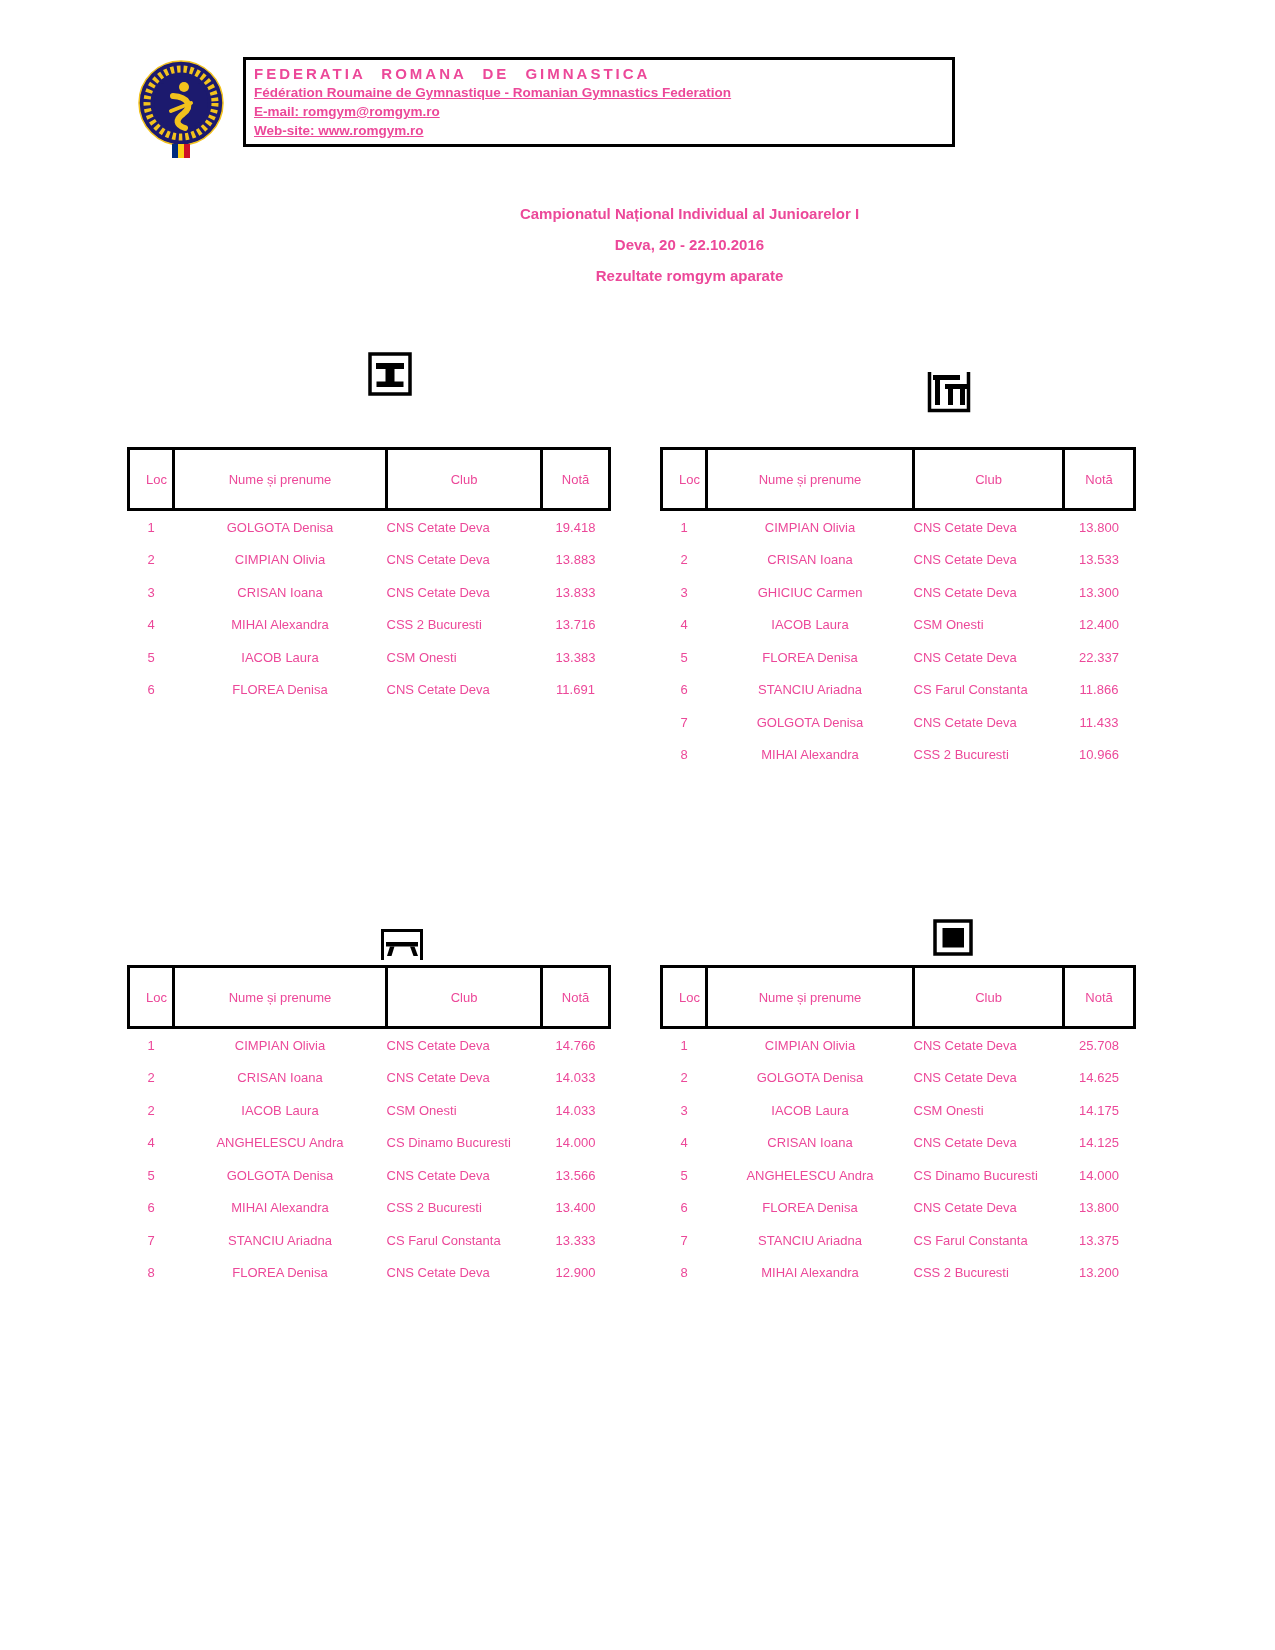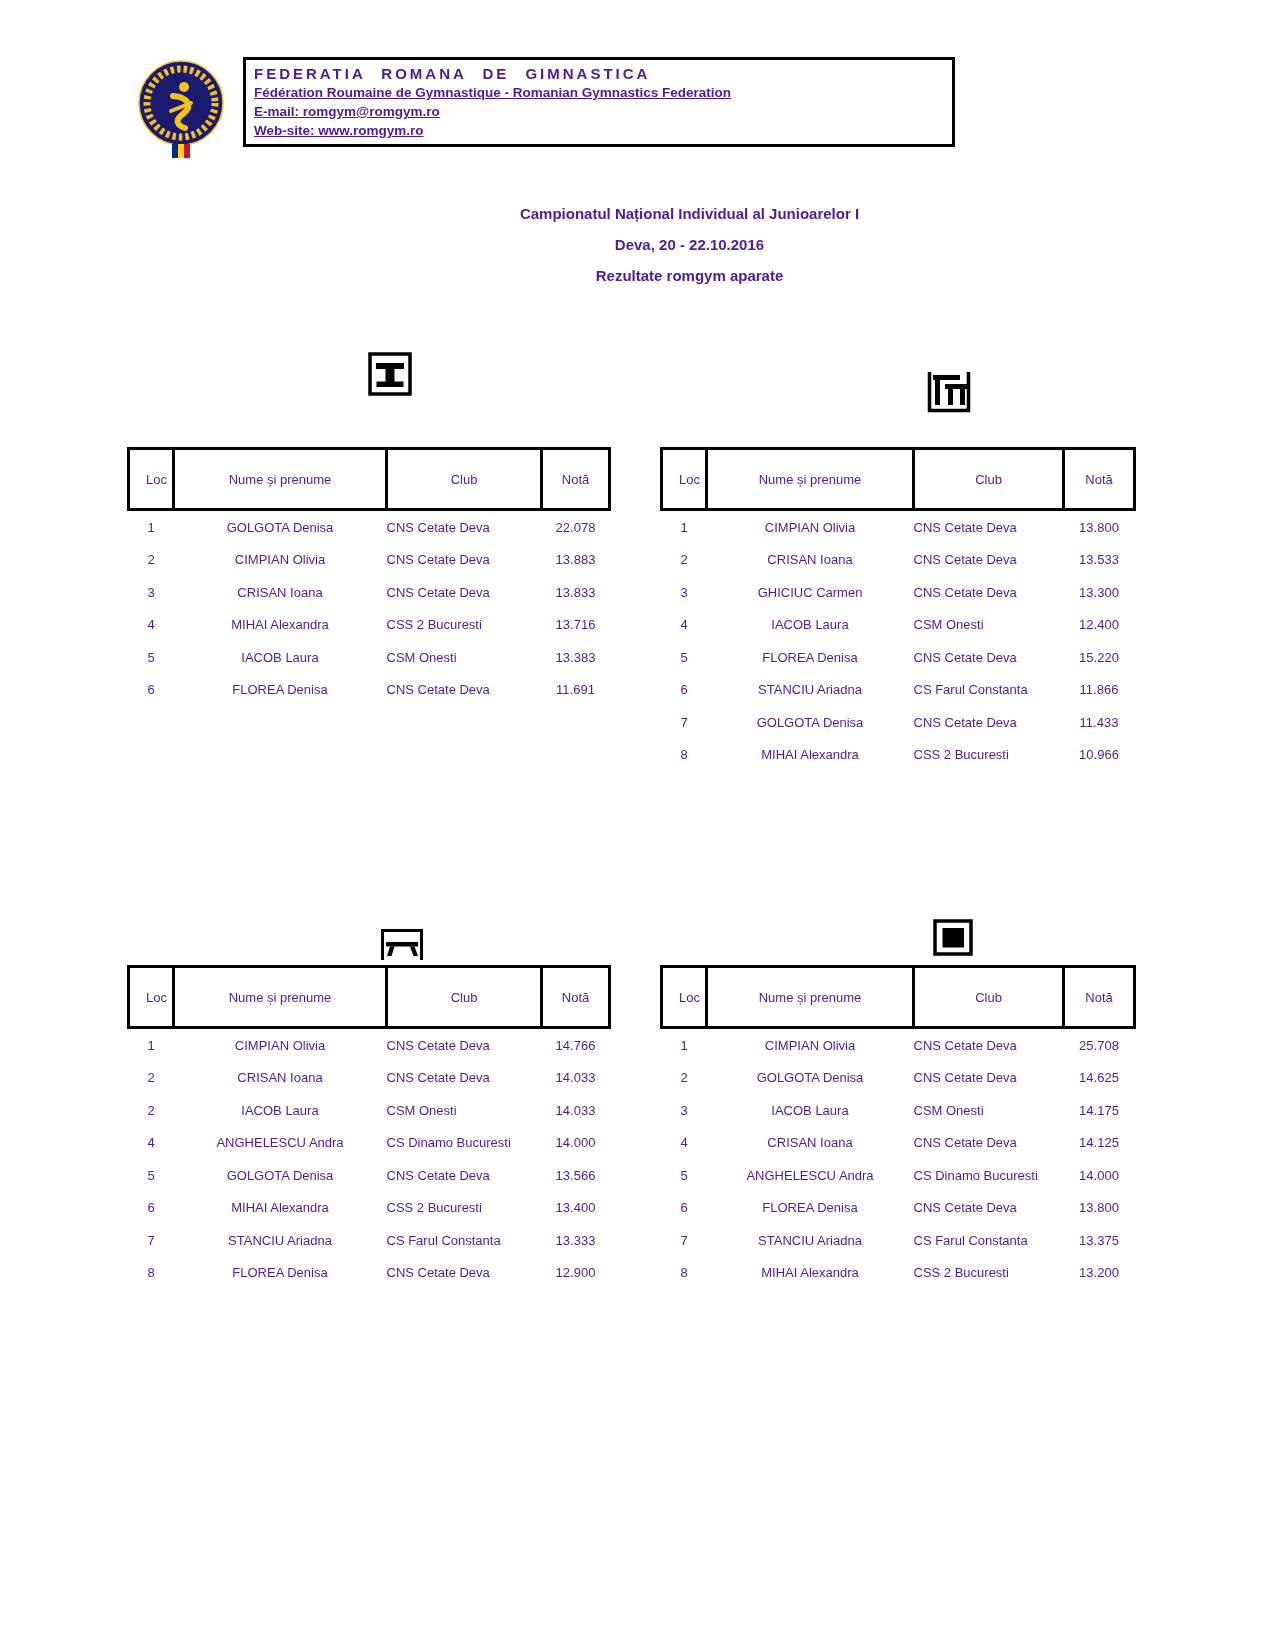--- a/index.html
+++ b/index.html
@@ -1,17 +1,17 @@
 <!DOCTYPE html>
 <html><head>
 <meta charset="utf-8">
 <style>
   html,body{margin:0;padding:0;background:#fff;}
   .page{position:relative;width:1275px;height:1650px;background:#ffffff;
-        font-family:"Liberation Sans", sans-serif;color:#4c1d95;overflow:hidden;}
+        font-family:"Liberation Sans", sans-serif;color:#ec4899;overflow:hidden;}
 
   
   .fed-header{position:absolute;left:243px;top:57px;width:712px;height:90px;
               border:3px solid #000;box-sizing:border-box;padding:4px 6px 0 8px;
               font-weight:bold;}
   .fed-name{font-size:15px;letter-spacing:3px;word-spacing:9px;line-height:19px;}
   .fed-sub,.fed-mail,.fed-web{font-size:13.5px;line-height:19px;text-decoration:underline;}
 
   .logo{position:absolute;left:133px;top:59px;}
 
@@ -119,21 +119,21 @@
           <th>Nume și prenume</th>
           <th>Club</th>
           <th>Notă</th>
         </tr>
       </thead>
       <tbody>
           <tr>
             <td class="c-loc">1</td>
             <td class="c-name">GOLGOTA Denisa</td>
             <td class="c-club">CNS Cetate Deva</td>
-            <td class="c-score">22.078</td>
+            <td class="c-score">19.418</td>
           </tr>
           <tr>
             <td class="c-loc">2</td>
             <td class="c-name">CIMPIAN Olivia</td>
             <td class="c-club">CNS Cetate Deva</td>
             <td class="c-score">13.883</td>
           </tr>
           <tr>
             <td class="c-loc">3</td>
             <td class="c-name">CRISAN Ioana</td>
@@ -200,21 +200,21 @@
           <tr>
             <td class="c-loc">4</td>
             <td class="c-name">IACOB Laura</td>
             <td class="c-club">CSM Onesti</td>
             <td class="c-score">12.400</td>
           </tr>
           <tr>
             <td class="c-loc">5</td>
             <td class="c-name">FLOREA Denisa</td>
             <td class="c-club">CNS Cetate Deva</td>
-            <td class="c-score">15.220</td>
+            <td class="c-score">22.337</td>
           </tr>
           <tr>
             <td class="c-loc">6</td>
             <td class="c-name">STANCIU Ariadna</td>
             <td class="c-club">CS Farul Constanta</td>
             <td class="c-score">11.866</td>
           </tr>
           <tr>
             <td class="c-loc">7</td>
             <td class="c-name">GOLGOTA Denisa</td>

